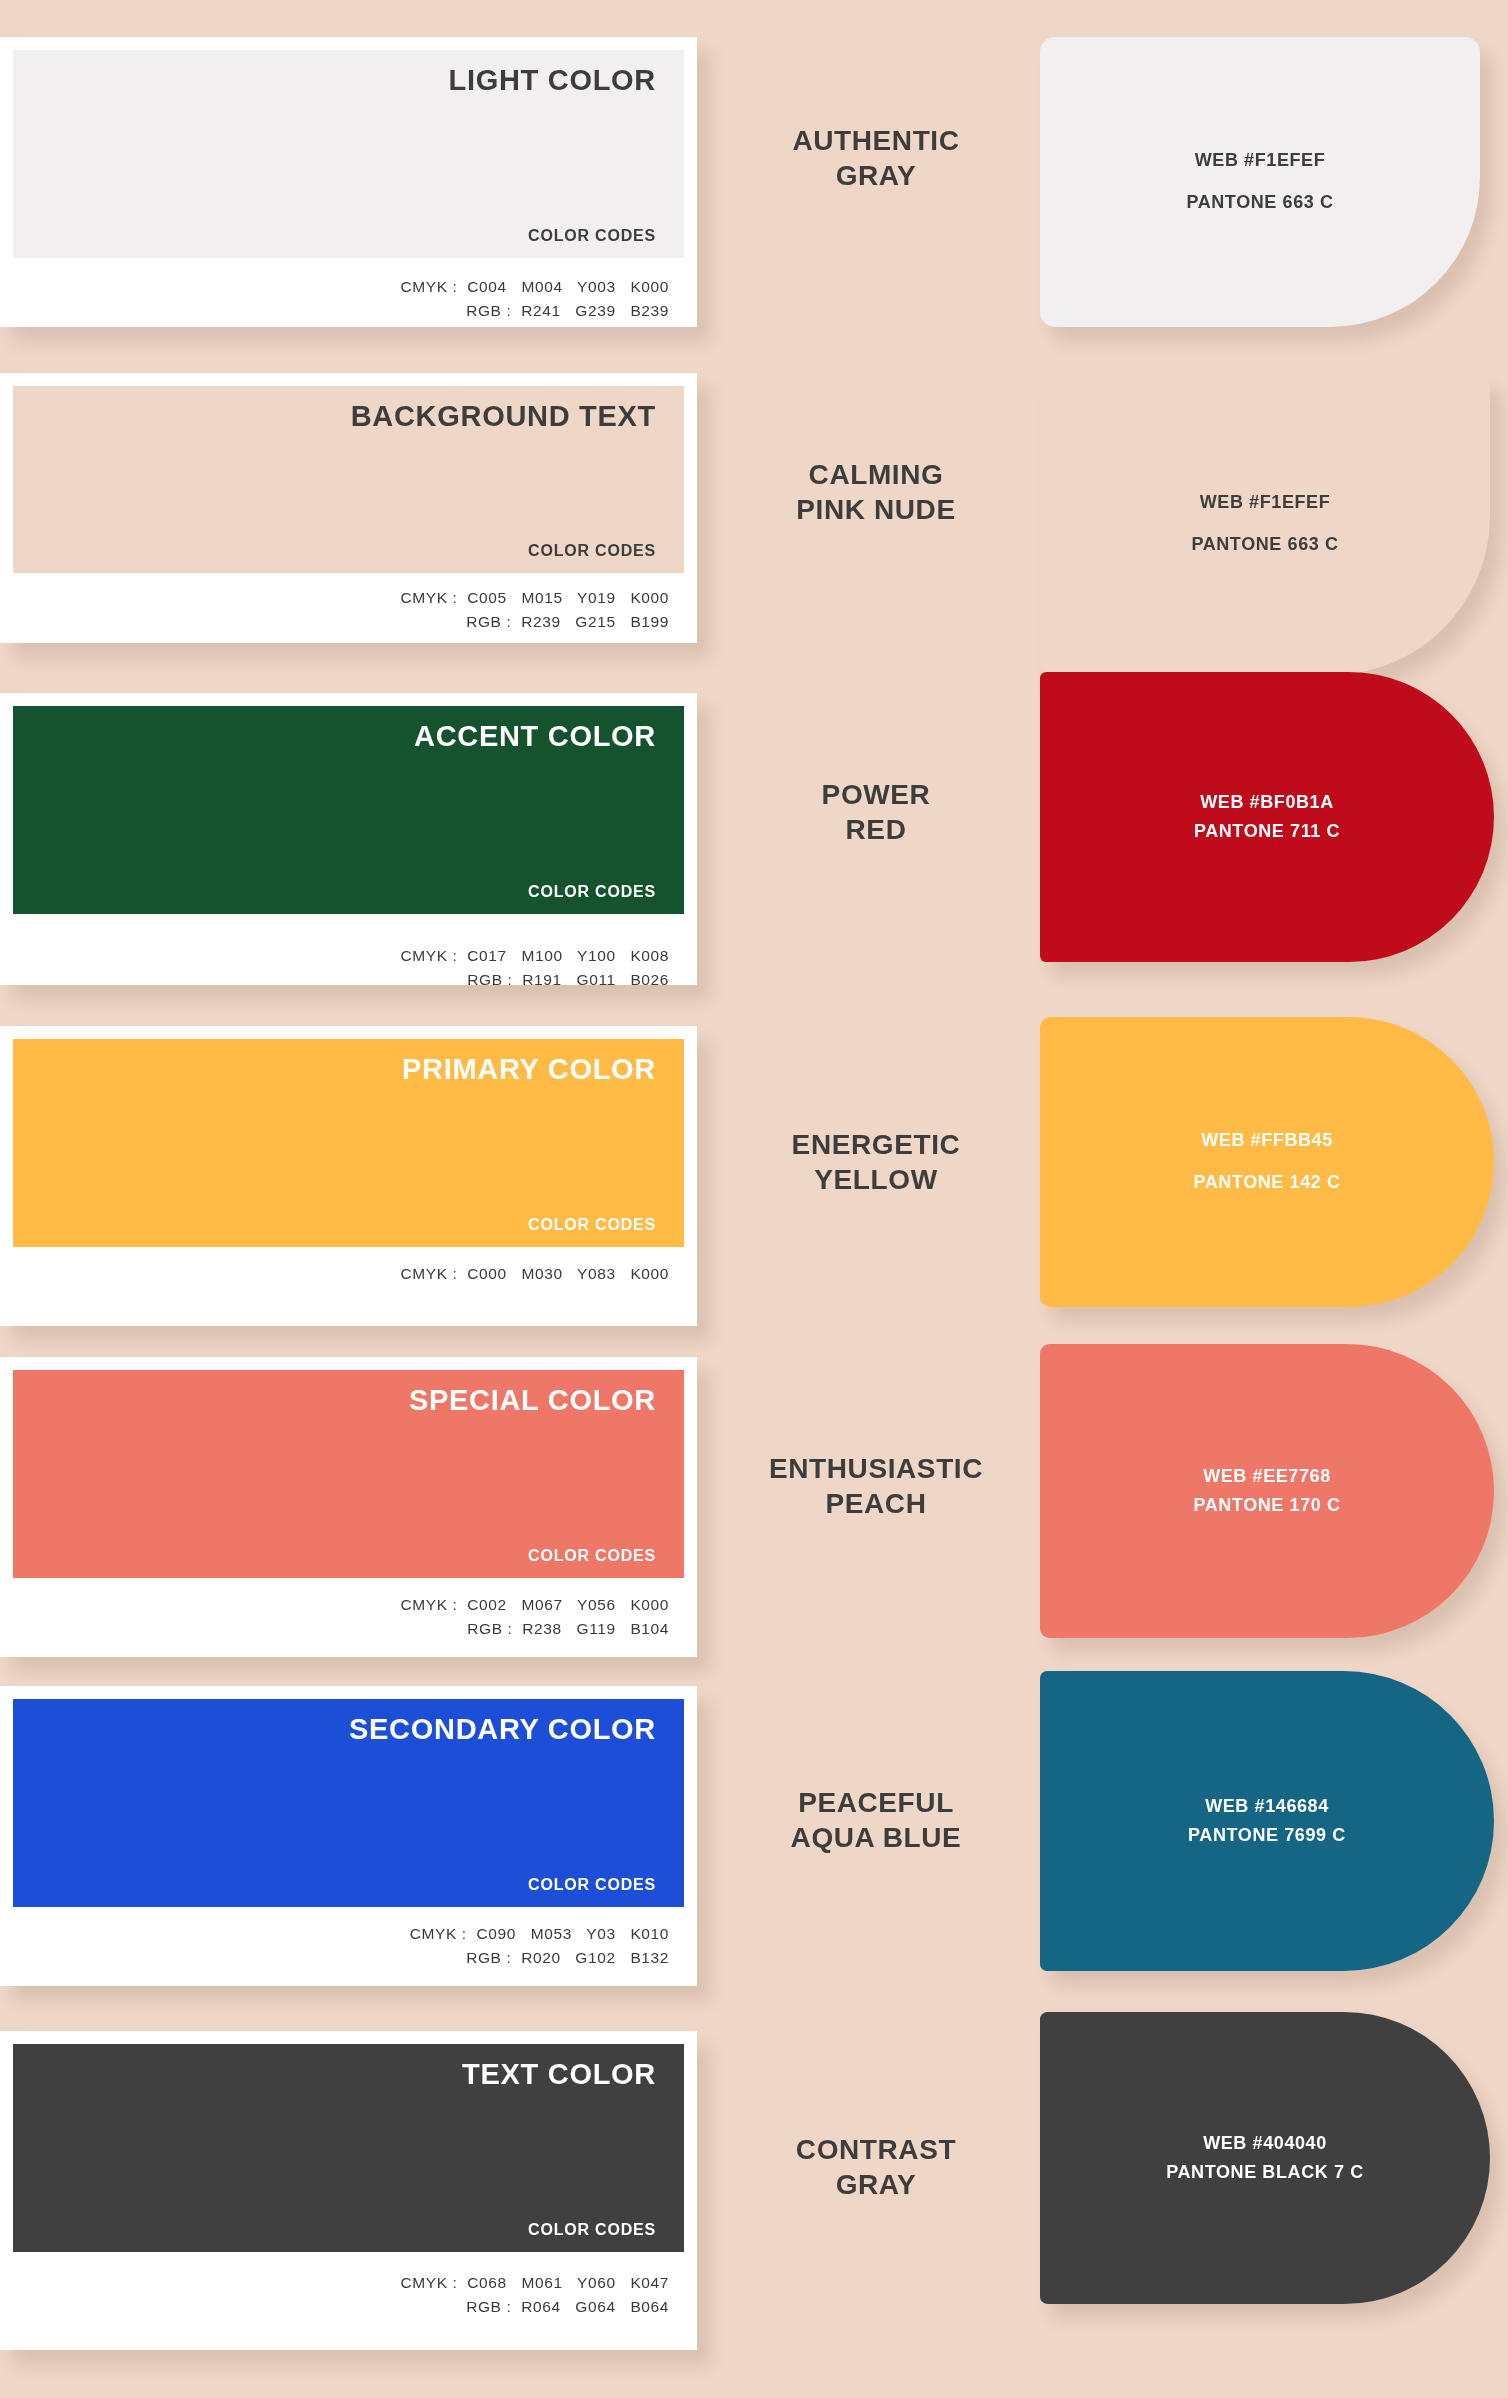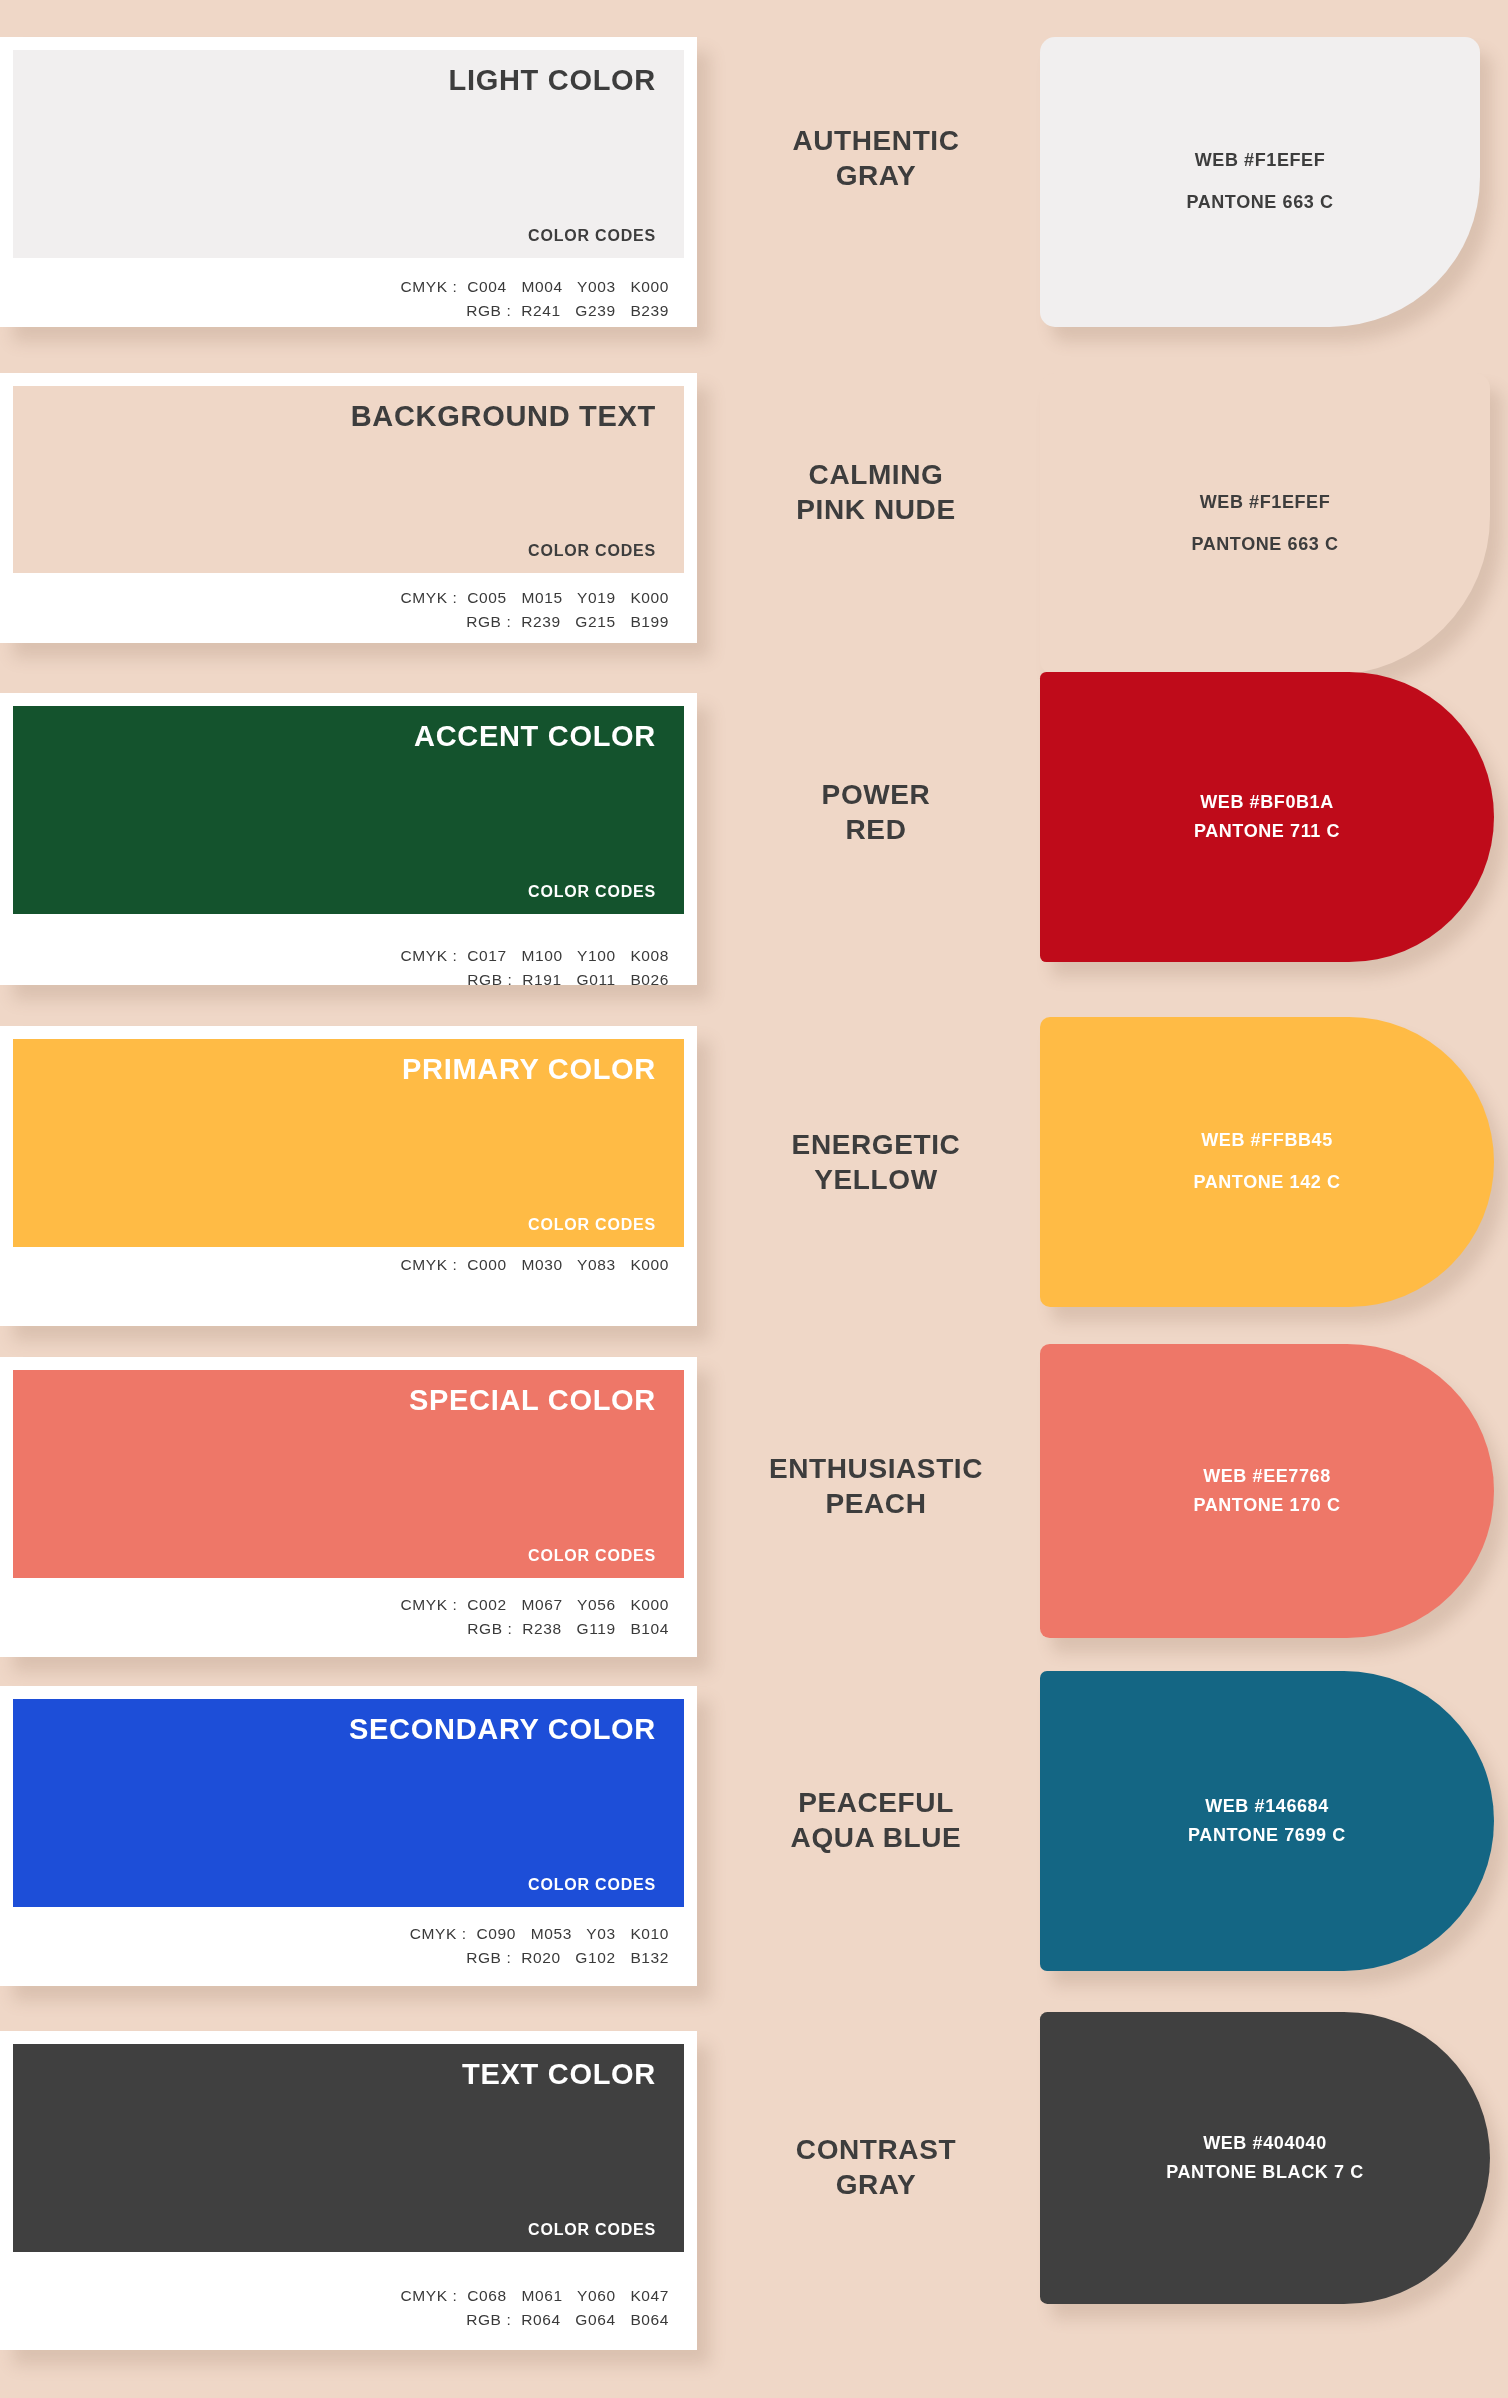--- a/index.html
+++ b/index.html
@@ -177,21 +177,21 @@
   </div>
 
   <div class="row" style="top:1026px;">
     <div class="card" style="top:0; height:300px;">
       <div class="card-inner">
         <div class="swatch" style="height:208px; background:#FFBB45; color:#FFFFFF;">
           <div class="swatch-title">PRIMARY COLOR</div>
           <div class="swatch-sub">COLOR CODES</div>
         </div>
       </div>
-      <div class="codes" style="padding-top:6px;">
+      <div class="codes" style="padding-top:15px;">
         <div class="line">CMYK :  C000   M030   Y083   K000</div>
       </div>
     </div>
     <div class="name" style="top:101px;">
       <div>ENERGETIC</div>
       <div>YELLOW</div>
     </div>
     <div class="pill" style="top:-9.4px; width:454px; height:290px; background:#FFBB45; color:#FFFFFF;
                 border-radius:13px 187px 187px 13px;">
       <div class="pline">WEB #FFBB45</div>
@@ -248,21 +248,21 @@
   </div>
 
   <div class="row" style="top:2031px;">
     <div class="card" style="top:0; height:319px;">
       <div class="card-inner">
         <div class="swatch" style="height:208px; background:#404040; color:#FFFFFF;">
           <div class="swatch-title">TEXT COLOR</div>
           <div class="swatch-sub">COLOR CODES</div>
         </div>
       </div>
-      <div class="codes" style="padding-top:32px;text-align:right;">
+      <div class="codes" style="padding-top:19px;text-align:right;">
         <div class="line">CMYK :  C068   M061   Y060   K047</div>
         <div class="line">RGB :  R064   G064   B064</div>
       </div>
     </div>
     <div class="name" style="top:101px;">
       <div>CONTRAST</div>
       <div>GRAY</div>
     </div>
     <div class="pill tight" style="top:-19px; width:450px; height:292px; background:#404040; color:#FFFFFF;
                 border-radius:9.4px 187px 187px 9.4px;">

